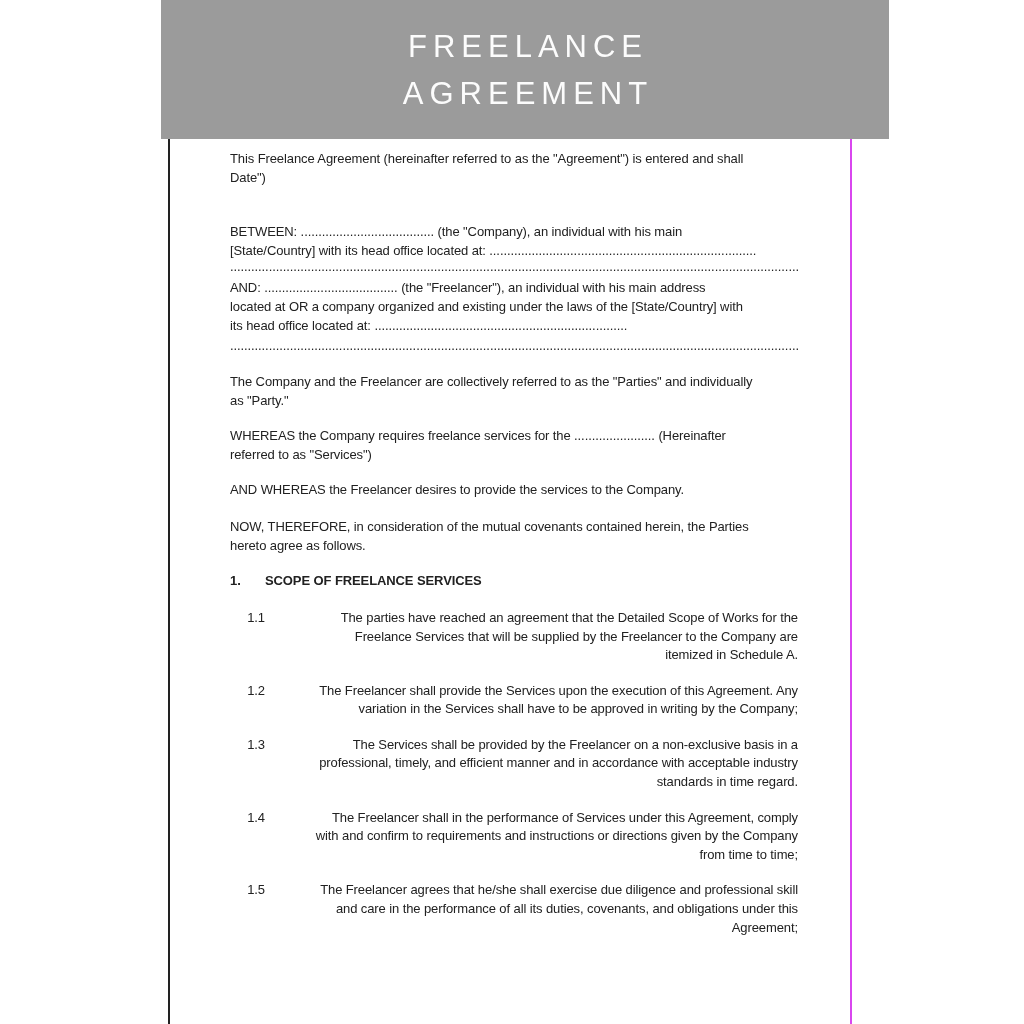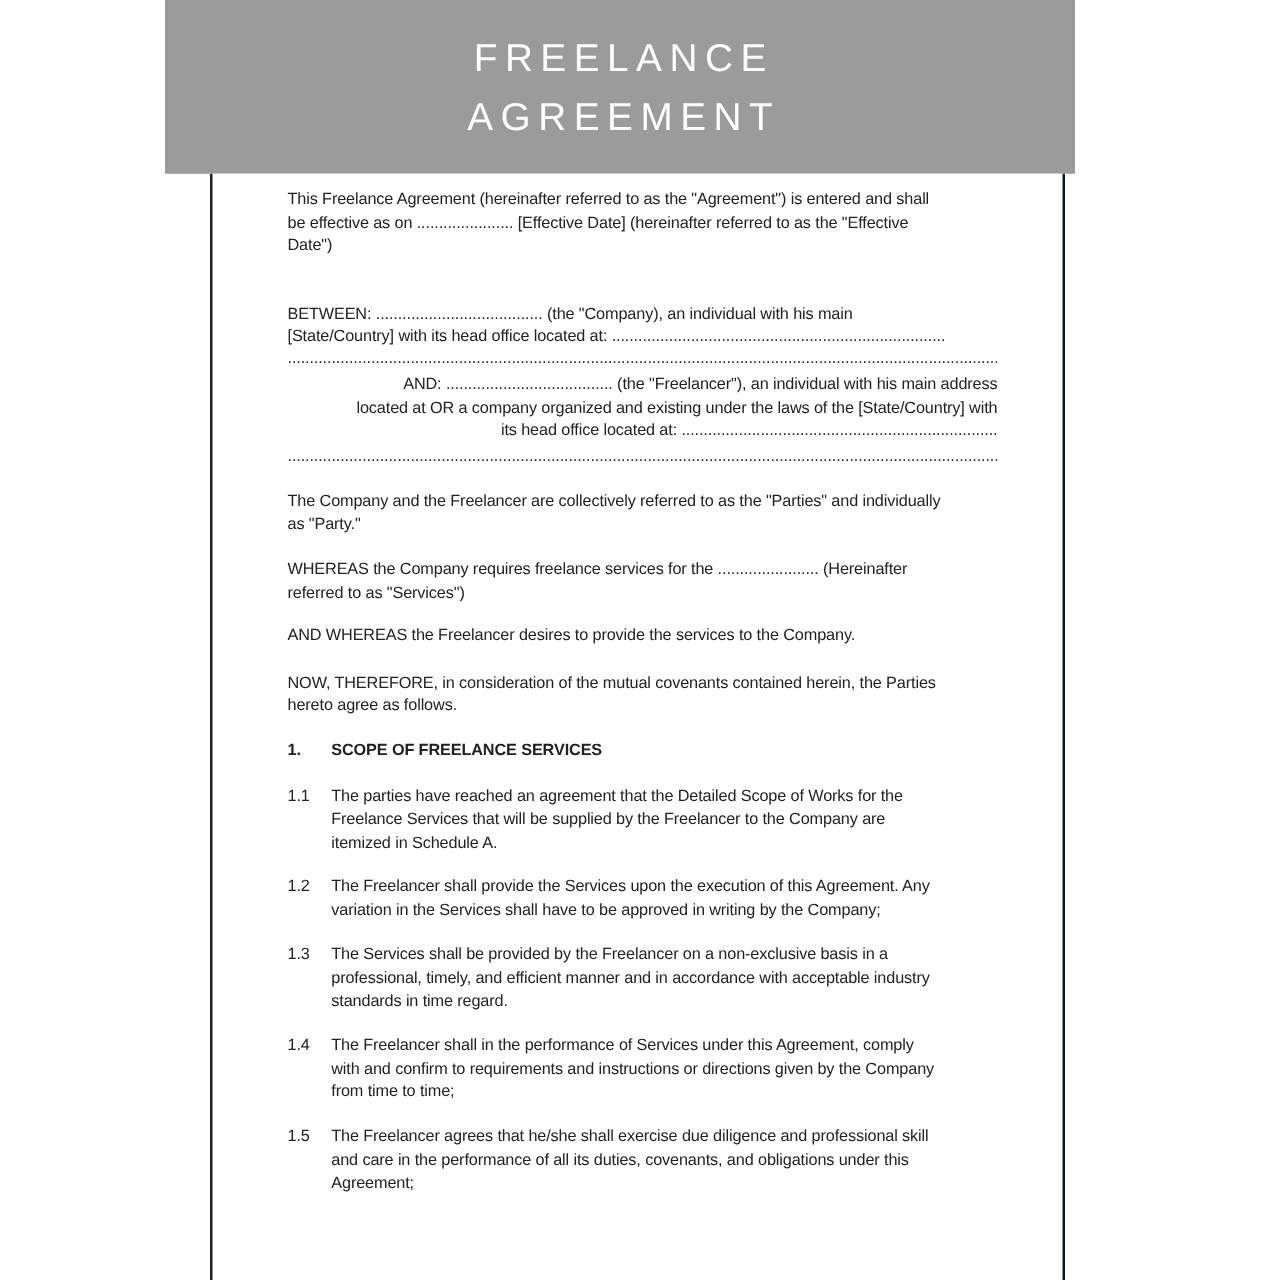--- a/index.html
+++ b/index.html
@@ -6,21 +6,21 @@
   .canvas {
     position: relative;
     width: 1024px;
     height: 1024px;
     background: #ffffff;
     overflow: hidden;
     font-family: "Liberation Sans", sans-serif;
   }
   .header-band {
     position: absolute;
-    left: 132px;
+    left: 161px;
     top: 0;
     width: 728px;
     height: 139px;
     background: #9b9b9b;
     display: flex;
     flex-direction: column;
     align-items: center;
     justify-content: center;
   }
   .title-line {
@@ -32,21 +32,21 @@
     text-indent: 6px; 
     white-space: nowrap;
   }
   .page {
     position: absolute;
     left: 168px;
     top: 139px;
     width: 684px;
     height: 885px;
     border-left: 2px solid #222222;
-    border-right: 2px solid #0f172a;
+    border-right: 2px solid #d946ef;
     box-sizing: border-box;
     background: #ffffff;
   }
   .content {
     margin: 11px 0 0 60px;
     width: 568px;
     font-size: 13px;
     line-height: 18.6px;
     letter-spacing: -0.1px;
     color: #212121;
@@ -56,47 +56,46 @@
   .dotline {
     white-space: nowrap;
     overflow: hidden;
     width: 100%;
     line-height: 13px;
     height: 13px;
   }
   .p-intro       { margin-bottom: 36px; }
   .p-between     { margin-bottom: 6px; }
   .p-between .dotline { margin-top: 0; }
-  .p-and         { margin-bottom: 21px; text-align: right; }
+  .p-and         { margin-bottom: 21px; }
   .p-and .dotline { margin-top: 4px; }
   .p-parties     { margin-bottom: 17px; }
   .p-whereas     { margin-bottom: 16px; }
   .p-andwhereas  { margin-bottom: 19px; }
   .p-now         { margin-bottom: 17px; }
   .heading       { display: flex; font-weight: bold; margin-bottom: 18px; }
-  .item          { display: flex; margin-bottom: 17px; }
+  .item          { display: flex; margin-bottom: 17px; text-align: right; }
   .num           { flex: none; width: 35px; }
   .itemlines     { flex: 1 1 auto; min-width: 0; }
 </style>
 </head>
 <body>
 
 <div class="canvas">
 
   <div class="header-band">
     <div class="title-line">FREELANCE</div>
     <div class="title-line">AGREEMENT</div>
   </div>
 
   <div class="page">
     <div class="content">
 
       <div class="p-intro">
         <div class="line">This Freelance Agreement (hereinafter referred to as the "Agreement") is entered and shall</div>
-        <div class="line">be effective as on ...................... [Effective Date] (hereinafter referred to as the "Effective</div>
         <div class="line">Date")</div>
       </div>
 
       <div class="p-between">
         <div class="line"><span class="b">BETWEEN:</span><span> ...................................... (the "Company), an individual with his main</span></div>
         <div class="line">[State/Country] with its head office located at: ............................................................................</div>
         <div class="dotline">..........................................................................................................................................................................................................</div>
       </div>
 
       <div class="p-and">

